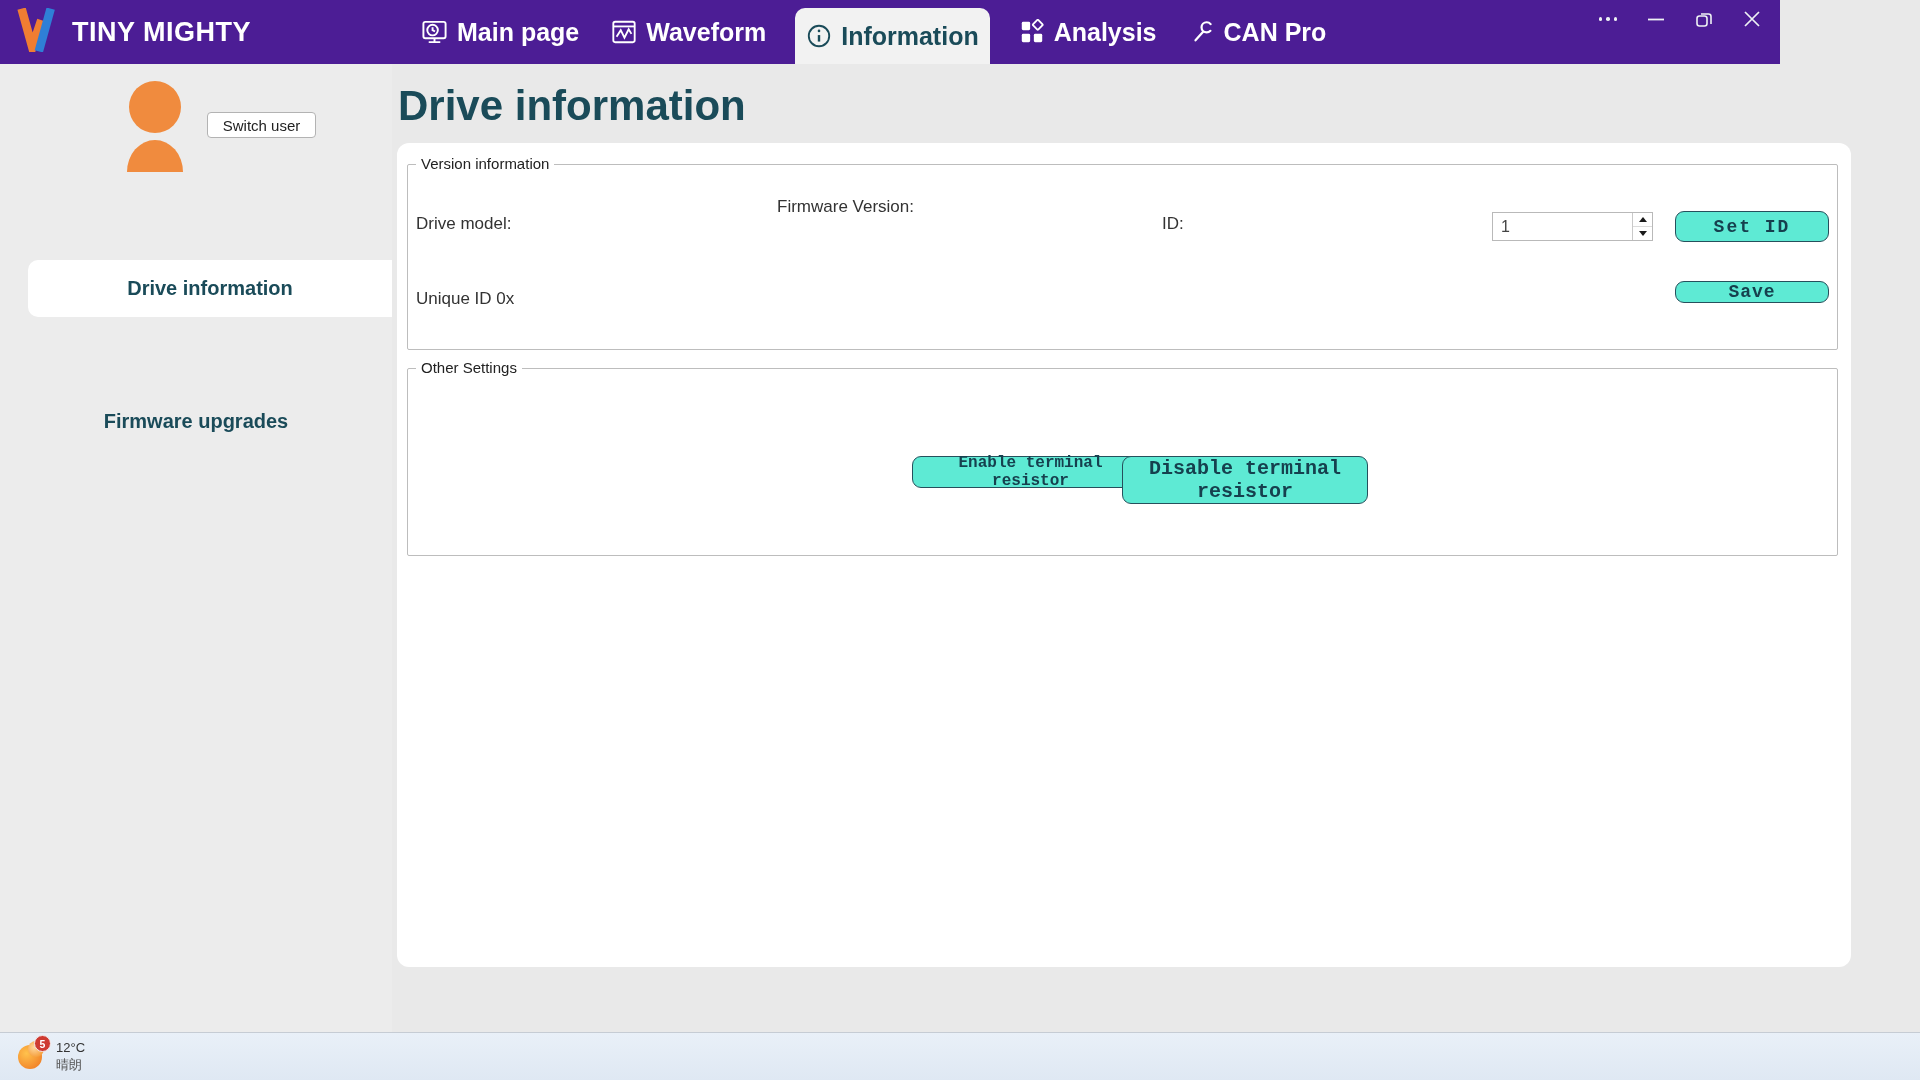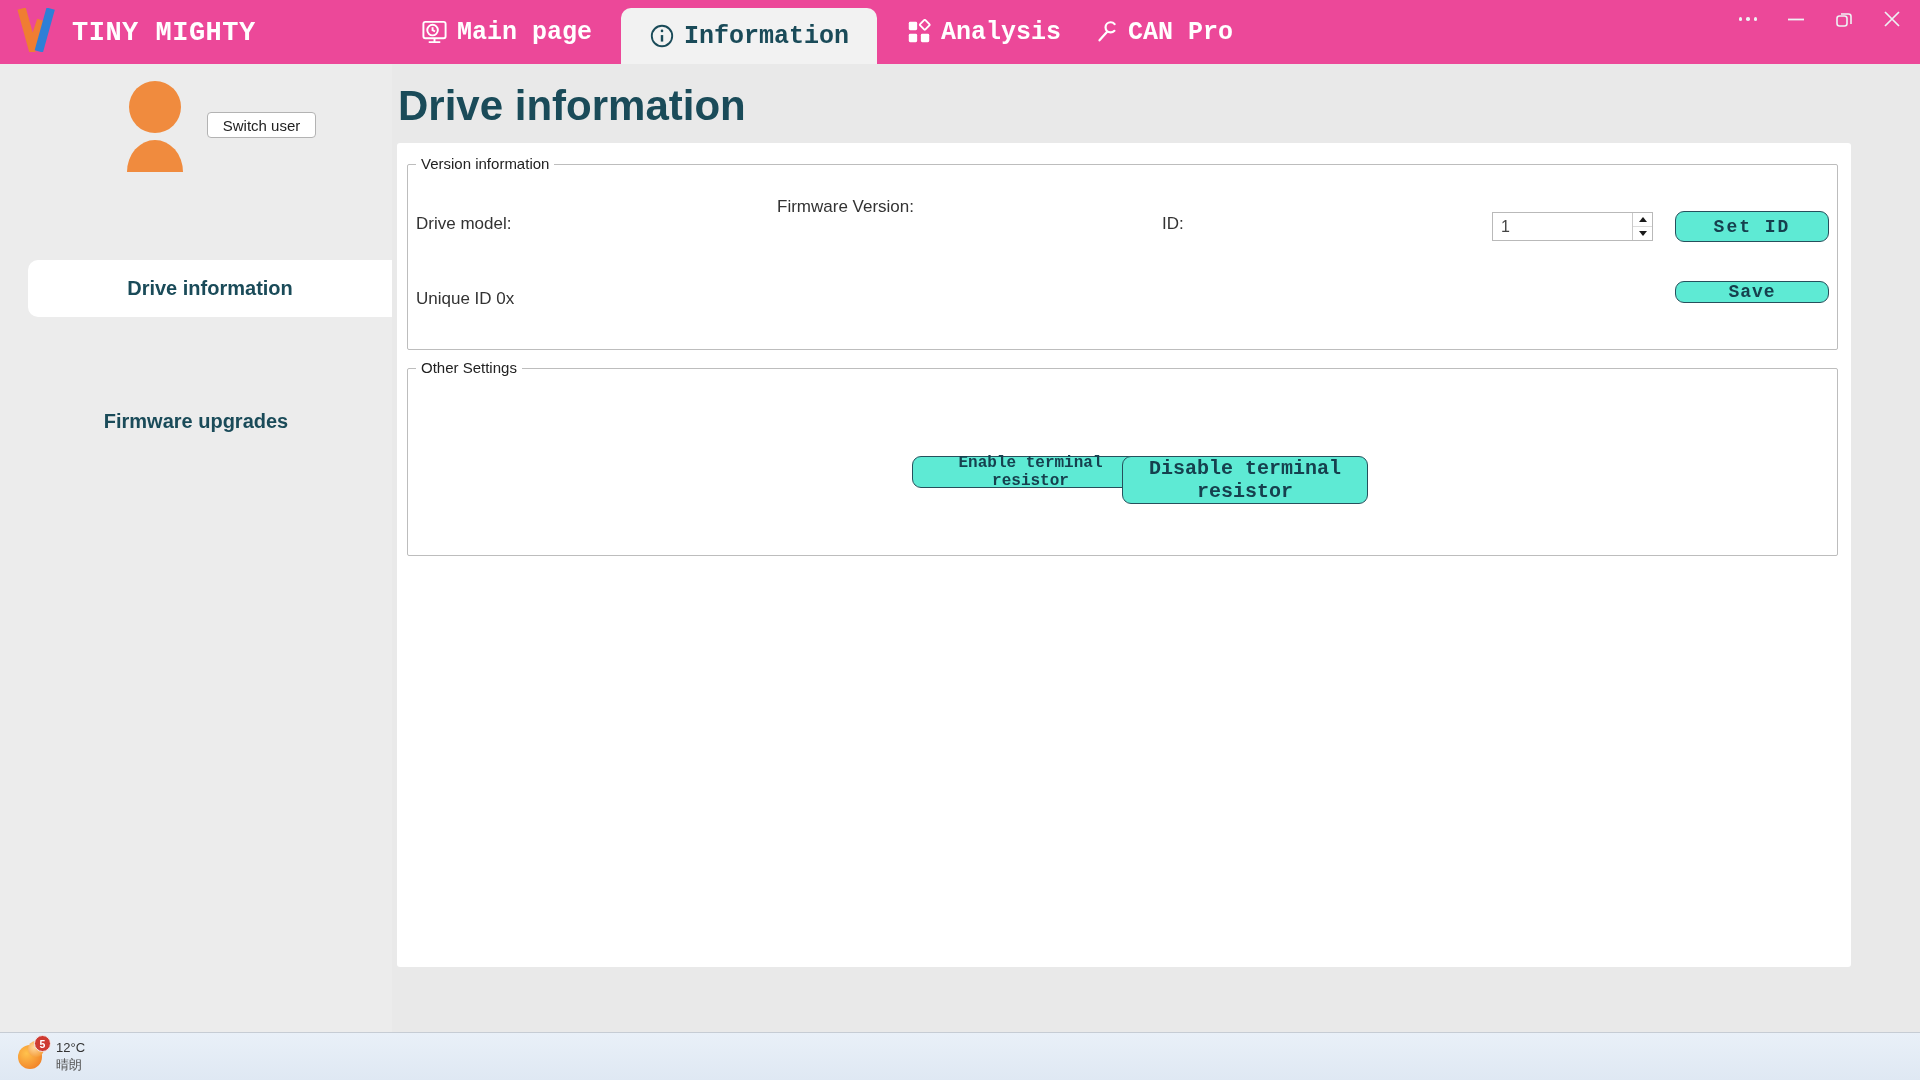--- a/index.html
+++ b/index.html
@@ -1,47 +1,47 @@
 <!DOCTYPE html>
 <html><head>
 <meta charset="utf-8">
 <style>
   html,body{margin:0;padding:0;background:#555;}
   .screen{position:relative;width:1920px;height:1080px;overflow:hidden;
     font-family:"Liberation Sans","DejaVu Sans",sans-serif;background:#e9e9e9;}
   .screen *{box-sizing:border-box;}
 
   
-  .titlebar{position:absolute;left:0;top:0;width:1920px;height:64px;background:#ec4899;font-family:Liberation Mono, monospace;}
+  .titlebar{position:absolute;left:0;top:0;width:1780px;height:64px;background:#4c1d95;}
   .brand{position:absolute;left:16px;top:8px;display:flex;align-items:center;gap:10px;}
   .brand-name{color:#fff;font-weight:700;font-size:27px;letter-spacing:.5px;}
   .tabs{position:absolute;left:418px;top:0;height:64px;display:flex;gap:26px;}
   .tab{display:flex;align-items:center;gap:9px;color:#fff;font-weight:700;font-size:25px;padding:0 3px;cursor:default;}
   .tab svg{display:block;}
-  .tab.active{background:#f2f2f2;color:#1a4b59;border-radius:10px 10px 0 0;margin-top:8px;padding:0 28px;}
+  .tab.active{background:#f2f2f2;color:#1a4b59;border-radius:10px 10px 0 0;margin-top:8px;padding:0 11px;}
   .win-controls{position:absolute;right:18px;top:0;height:38px;display:flex;align-items:center;gap:28px;}
   .wc{display:flex;align-items:center;justify-content:center;width:20px;height:20px;}
   .dots{display:flex;gap:4px;}
   .dots i{width:3.5px;height:3.5px;border-radius:50%;background:#eef2f4;}
 
   
   .sidebar{position:absolute;left:0;top:64px;width:392px;height:968px;background:#ececec;}
   .avatar{position:absolute;left:122px;top:16px;}
   .switch-user{position:absolute;left:207px;top:48px;width:109px;height:26px;background:#fff;
     border:1px solid #b3b3b3;border-radius:4px;font-size:15px;color:#222;
     font-family:inherit;display:flex;align-items:center;justify-content:center;}
   .side-item{position:absolute;left:0;width:392px;height:57px;display:flex;align-items:center;
     justify-content:center;font-weight:700;font-size:20px;color:#1a4b59;cursor:default;}
   .side-item.selected{left:28px;top:196px;width:364px;background:#fff;border-radius:10px 0 0 10px;}
   .side-item.normal{top:332px;height:50px;}
 
   
   .main{position:absolute;left:392px;top:64px;width:1528px;height:968px;background:#e9e9e9;}
   .page-title{position:absolute;left:6px;top:18px;margin:0;font-size:42px;font-weight:700;color:#1a4b59;}
-  .card{position:absolute;left:5px;top:79px;width:1454px;height:824px;background:#fff;border-radius:3px;}
+  .card{position:absolute;left:5px;top:79px;width:1454px;height:824px;background:#fff;border-radius:12px;}
   .group{position:absolute;border:1px solid #bdbdbd;border-radius:2px;}
   .group.g1{left:10px;top:21px;width:1431px;height:186px;}
   .group.g2{left:10px;top:225px;width:1431px;height:188px;padding-left:8px;}
   .legend{position:absolute;left:8px;top:-10px;background:#fff;padding:0 5px;font-size:15px;color:#222;}
   .flabel{position:absolute;font-size:17px;color:#333;}
 
   .spin{position:absolute;left:1084px;top:47px;width:161px;height:29px;border:1px solid #b9b9b9;background:#fff;display:flex;}
   .spin input{flex:1;border:none;outline:none;padding:0 0 0 8px;font-size:16px;color:#444;
     font-family:"Liberation Sans",sans-serif;min-width:0;background:transparent;}
   .spin .arrows{width:20px;border-left:1px solid #c9c9c9;display:flex;flex-direction:column;}
@@ -92,20 +92,30 @@
         <span>
           <svg width="27" height="27" viewBox="0 0 28 28" fill="none" stroke="#fff" stroke-width="2">
             <rect x="2.5" y="3" width="23" height="17" rx="2"></rect>
             <circle cx="12" cy="11.5" r="5.5"></circle>
             <path d="M12 8.5 v3 l2.5 1.5"></path>
             <path d="M14 20 v4 M8 24 h12"></path>
           </svg>
         </span>
         <span>Main page</span>
       </div>
+      <div class="tab">
+        <span>
+          <svg width="26" height="26" viewBox="0 0 28 28" fill="none" stroke="#fff" stroke-width="2">
+            <rect x="2.5" y="3" width="23" height="22" rx="2"></rect>
+            <path d="M2.5 8 h23"></path>
+            <path d="M6 19 l4.5-7 4 8 4.5-9 3 5"></path>
+          </svg>
+        </span>
+        <span>Waveform</span>
+      </div>
       <div class="tab active">
         <span>
           <svg width="26" height="26" viewBox="0 0 28 28" fill="none" stroke="#1a4b59" stroke-width="2">
             <circle cx="14" cy="14" r="11"></circle>
             <path d="M14 13 v7" stroke-width="2.6"></path>
             <circle cx="14" cy="8.5" r="1.4" fill="#1a4b59" stroke="none"></circle>
           </svg>
         </span>
         <span>Information</span>
       </div>

